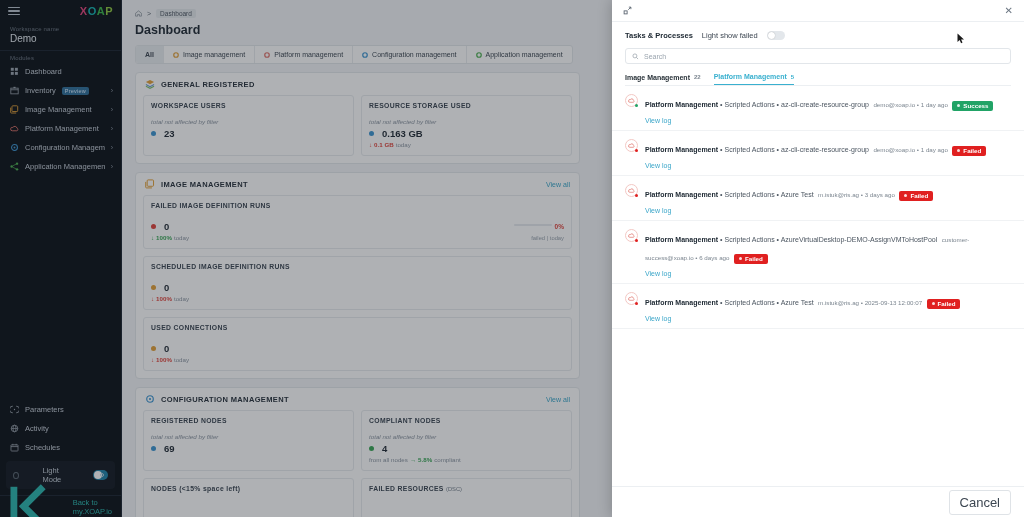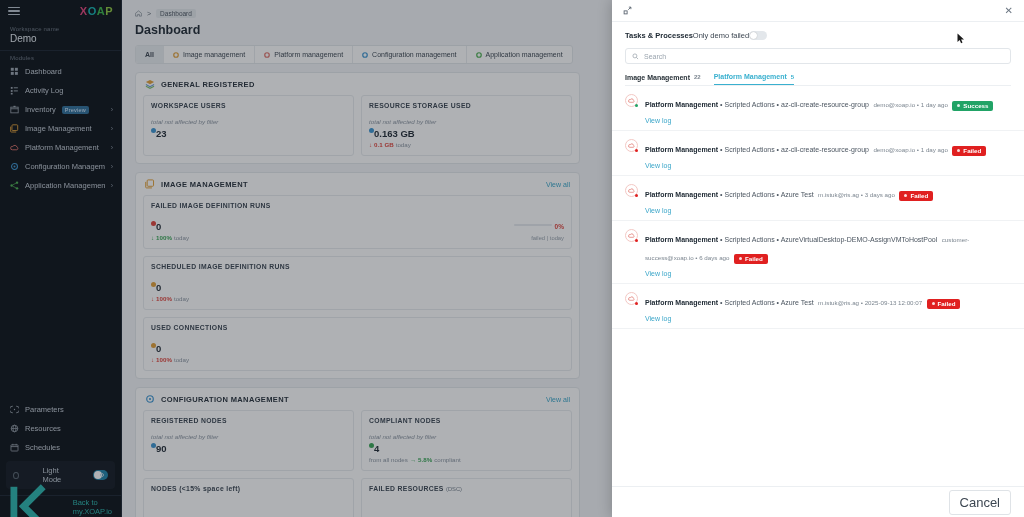--- a/index.html
+++ b/index.html
@@ -77,42 +77,42 @@
   .panel-head .ph-ico { width: 10px; height: 10px; }
   .panel-head .ph-ico svg { width: 10px; height: 10px; display: block; }
   .panel-title { font-size: 7.5px; font-weight: 700; color: #28323c; letter-spacing: .35px; }
   .view-all { margin-left: auto; font-size: 7px; color: #3ba6c9; cursor: pointer; }
 
   .cards-row { display: flex; gap: 7px; padding: 0 7px 7px; }
   .card { flex: 1 1 0; border: 1px solid #e8ebee; border-radius: 3px; padding: 6px 7px 7px; min-height: 52px; position: relative; }
   .card-title { font-size: 6.8px; font-weight: 700; color: #3b4652; letter-spacing: .35px; }
   .card-title .sub { font-weight: 400; font-size: 5.8px; color: #77828e; letter-spacing: 0; }
   .card-note { font-size: 6.2px; font-style: italic; color: #8b95a1; margin-top: 9px; }
-  .card-big { display: flex; align-items: flex-start; gap: 0; margin-top: 3px; font-size: 9.5px; font-weight: 700; color: #1f2933; }
+  .card-big { display: flex; align-items: center; gap: 8px; margin-top: 3px; font-size: 9.5px; font-weight: 700; color: #1f2933; }
   .dot { width: 5px; height: 5px; border-radius: 50%; flex: 0 0 5px; }
   .card-delta { font-size: 6.2px; color: #8b95a1; margin-top: 2px; display: flex; align-items: center; gap: 2px; }
   .card-delta b { font-weight: 700; }
   .mini-gauge { position: absolute; right: 7px; bottom: 7px; text-align: right; }
   .mini-gauge .bar { width: 38px; height: 2px; background: #e6eaee; border-radius: 2px; display: inline-block; vertical-align: middle; }
   .mini-gauge .pct { font-size: 6.5px; font-weight: 700; color: #e0443c; margin-left: 3px; }
   .mini-gauge .cap { font-size: 5.8px; color: #98a2ad; margin-top: 2px; }
 
   
   .overlay { position: absolute; inset: 0; background: rgba(25,32,40,0.35); }
   .drawer {
     position: absolute; right: 0; top: 0; width: 412px; height: 517px;
     background: #fff; display: flex; flex-direction: column;
     box-shadow: -2px 0 12px rgba(0,0,0,.18);
   }
   .drawer-top { height: 22px; display: flex; align-items: center; justify-content: space-between; padding: 0 11px; border-bottom: 1px solid #eceff2; }
   .expand-ico { width: 9px; height: 9px; cursor: pointer; }
   .expand-ico svg { width: 9px; height: 9px; display: block; }
   .close-ico { font-size: 10px; color: #6b7682; cursor: pointer; line-height: 1; }
 
-  .drawer-ctrls { display: flex; align-items: flex-start; padding: 9px 13px 0; }
+  .drawer-ctrls { display: flex; align-items: flex-start; gap: 9px; padding: 9px 13px 0; }
   .dc-title { font-size: 7.5px; font-weight: 700; color: #202b35; }
   .dc-label { font-size: 7.5px; color: #3d4752; }
   .sw { width: 18px; height: 9px; border-radius: 6px; background: #e3e7eb; position: relative; cursor: pointer; }
   .sw i { position: absolute; left: 1px; top: 1px; width: 7px; height: 7px; border-radius: 50%; background: #fff; box-shadow: 0 0 1px rgba(0,0,0,.35); }
 
   .search-wrap { margin: 8px 13px 0; border: 1px solid #e2e6ea; border-radius: 3px; height: 16px; display: flex; align-items: center; gap: 5px; padding: 0 6px; }
   .search-wrap svg { width: 7px; height: 7px; display: block; flex: 0 0 7px; }
   .search-input { border: none; outline: none; font-size: 7px; color: #4c5661; background: transparent; width: 100%; font-family: "Liberation Sans", sans-serif; }
   .search-input::placeholder { color: #9aa4ae; }
 
@@ -173,32 +173,20 @@
               <rect x="6" y="1" width="3.6" height="3.6" fill="#9aa4ae"></rect>
               <rect x="1" y="6" width="3.6" height="3.6" fill="#9aa4ae"></rect>
               <rect x="6" y="6" width="3.6" height="3.6" fill="#9aa4ae"></rect>
             </svg>
           </span>
           <span class="sb-label">Dashboard</span>
         </div>
         <div class="sb-item">
           <span class="sb-ico">
             <svg viewBox="0 0 11 11">
-              <rect x="1" y="1.2" width="2.2" height="2.2" fill="#9aa4ae"></rect>
-              <rect x="4.6" y="1.6" width="5" height="1.2" fill="#9aa4ae"></rect>
-              <rect x="1" y="5" width="2.2" height="2.2" fill="#9aa4ae"></rect>
-              <rect x="4.6" y="5.4" width="5" height="1.2" fill="#9aa4ae"></rect>
-              <rect x="1" y="8.4" width="2.2" height="2" fill="#9aa4ae"></rect>
-            </svg>
-          </span>
-          <span class="sb-label">Activity Log</span>
-        </div>
-        <div class="sb-item">
-          <span class="sb-ico">
-            <svg viewBox="0 0 11 11">
               <rect x="1" y="2.6" width="9" height="7" fill="none" stroke="#9aa4ae" stroke-width="1"></rect>
               <path d="M1 4.6 H10" stroke="#9aa4ae" stroke-width="1"></path>
               <path d="M4.2 1 H6.8 V2.6 H4.2Z" fill="#9aa4ae"></path>
             </svg>
           </span>
           <span class="sb-label">Inventory</span>
           <span class="badge-preview">Preview</span>
           <span class="chev">›</span>
         </div>
         <div class="sb-item">
@@ -256,21 +244,21 @@
           <span class="sb-label">Parameters</span>
         </div>
         <div class="sb-item" style="height: 19px;">
           <span class="sb-ico">
             <svg viewBox="0 0 11 11">
               <circle cx="5.5" cy="5.5" r="4" fill="none" stroke="#9aa4ae" stroke-width="1"></circle>
               <ellipse cx="5.5" cy="5.5" rx="1.8" ry="4" fill="none" stroke="#9aa4ae" stroke-width="0.9"></ellipse>
               <path d="M1.5 5.5 H9.5" stroke="#9aa4ae" stroke-width="0.9"></path>
             </svg>
           </span>
-          <span class="sb-label">Resources</span>
+          <span class="sb-label">Activity</span>
         </div>
         <div class="sb-item" style="height: 19px;">
           <span class="sb-ico">
             <svg viewBox="0 0 11 11">
               <rect x="1.2" y="2.2" width="8.6" height="7.6" rx="0.8" fill="none" stroke="#9aa4ae" stroke-width="1"></rect>
               <path d="M1.2 4.4 H9.8" stroke="#9aa4ae" stroke-width="1"></path>
               <path d="M3.5 1 V3 M7.5 1 V3" stroke="#9aa4ae" stroke-width="1"></path>
             </svg>
           </span>
           <span class="sb-label">Schedules</span>
@@ -448,21 +436,21 @@
                 </span>
       <span class="panel-title">CONFIGURATION MANAGEMENT</span>
       <span class="view-all">View all</span>
     </div>
               <div class="cards-row">
                 <div class="card">
     <div class="card-title">REGISTERED NODES</div>
     <div class="card-note">total not affected by filter</div>
                   <div class="card-big">
                     <span class="dot" style="background:#3d95d1"></span>
-                    <span>90</span>
+                    <span>69</span>
                   </div>
                 </div>
                 <div class="card">
     <div class="card-title">COMPLIANT NODES</div>
     <div class="card-note">total not affected by filter</div>
                   <div class="card-big">
                     <span class="dot" style="background:#3aa757"></span>
                     <span>4</span>
                   </div>
                   <div class="card-delta">from all nodes <span style="color:#3aa757">→</span> <b style="color:#3aa757">5.8%</b> <span>compliant</span></div>
@@ -581,21 +569,21 @@
             <path d="M10.5 1.5 L7 5" stroke="#5c6672" stroke-width="1.2" fill="none"></path>
             <path d="M10.5 1.5 H7.8 M10.5 1.5 V4.2" stroke="#5c6672" stroke-width="1.2" fill="none"></path>
             <rect x="1.5" y="6.5" width="4" height="4" fill="none" stroke="#5c6672" stroke-width="1.2"></rect>
           </svg>
       </span>
       <span class="close-ico">✕</span>
     </div>
 
     <div class="drawer-ctrls">
       <span class="dc-title">Tasks &amp; Processes</span>
-      <span class="dc-label">Only demo failed</span>
+      <span class="dc-label">Light show failed</span>
       <span class="sw">
           <i></i>
         </span>
     </div>
 
     <div class="search-wrap">
       <svg viewBox="0 0 12 12">
           <circle cx="5" cy="5" r="3.4" fill="none" stroke="#8a949e" stroke-width="1.1"></circle>
           <path d="M7.6 7.6 L10.4 10.4" stroke="#8a949e" stroke-width="1.1"></path>
         </svg>

